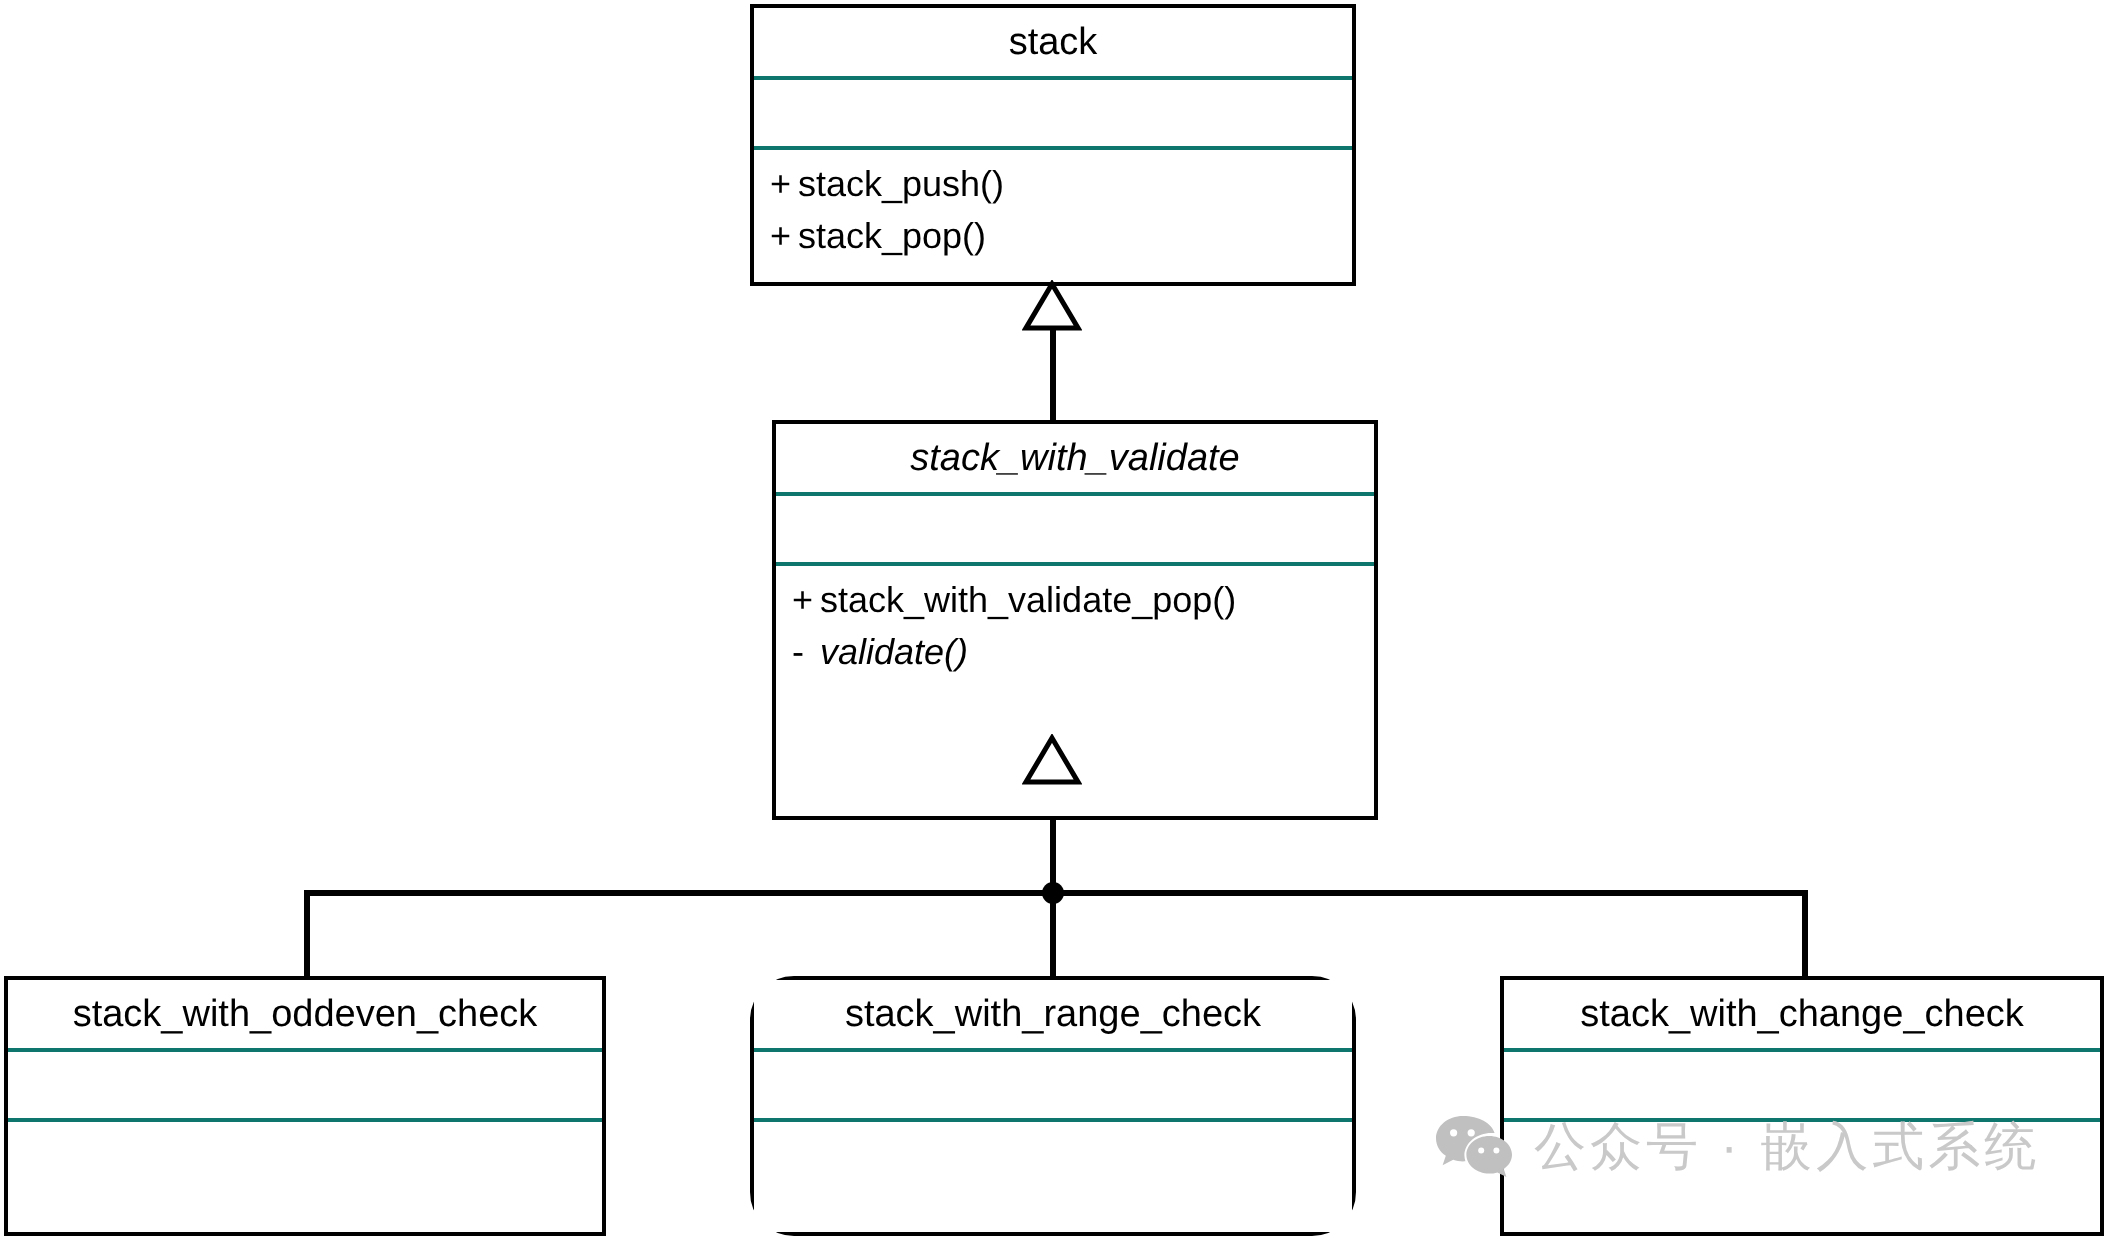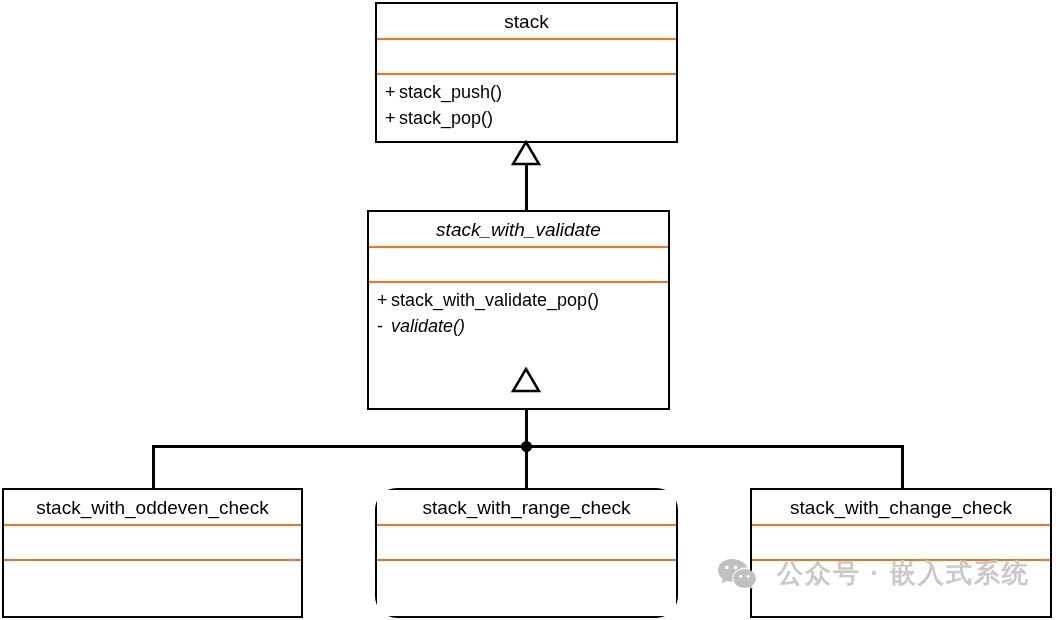--- a/index.html
+++ b/index.html
@@ -22,21 +22,21 @@
   
   .uml-class {
     position: absolute;
     box-sizing: border-box;
     border: 2px solid #000000;
     background: #ffffff;
     z-index: 3;
   }
   .uml-compartment {
     box-sizing: border-box;
-    border-bottom: 2px solid #f97316;
+    border-bottom: 2px solid #0f766e;
     background: #ffffff;
   }
   .uml-compartment.last {
     border-bottom: none;
   }
   .uml-name {
     text-align: center;
     font-size: 19px;
     line-height: 36px;
     height: 36px;
@@ -96,26 +96,25 @@
     width: 30px;
     height: 26px;
     z-index: 4;
   }
   .gen-arrow svg { display: block; }
 
   
   .watermark {
     position: absolute;
     display: flex;
-    align-items: flex-end;
-    gap: 20px;
+    align-items: flex-start;
+    gap: 10px;
     z-index: 5;
     pointer-events: none;
     user-select: none;
-    font-weight: bold;
   }
   .wm-logo { width: 40px; height: 34px; }
   .wm-logo svg { display: block; }
   .wm-text {
     font-size: 26px;
     color: #c9c9c9;
     letter-spacing: 2px;
     white-space: nowrap;
   }
 </style>
@@ -149,21 +148,21 @@
     <div class="uml-compartment uml-ops last">
       <div class="uml-op">
         <span class="vis">+</span><span class="sig">stack_push()</span>
       </div>
       <div class="uml-op">
         <span class="vis">+</span><span class="sig">stack_pop()</span>
       </div>
     </div>
   </div>
 
-  <div class="uml-class" style="left:367px; top:210px; width:303px; height:200px;">
+  <div class="uml-class" style="left:386px; top:210px; width:303px; height:200px;">
     <div class="uml-compartment uml-name abstract">stack_with_validate</div>
     <div class="uml-compartment uml-attrs"></div>
     <div class="uml-compartment uml-ops last">
       <div class="uml-op">
         <span class="vis">+</span><span class="sig">stack_with_validate_pop()</span>
       </div>
       <div class="uml-op abstract">
         <span class="vis">-</span><span class="sig">validate()</span>
       </div>
     </div>

